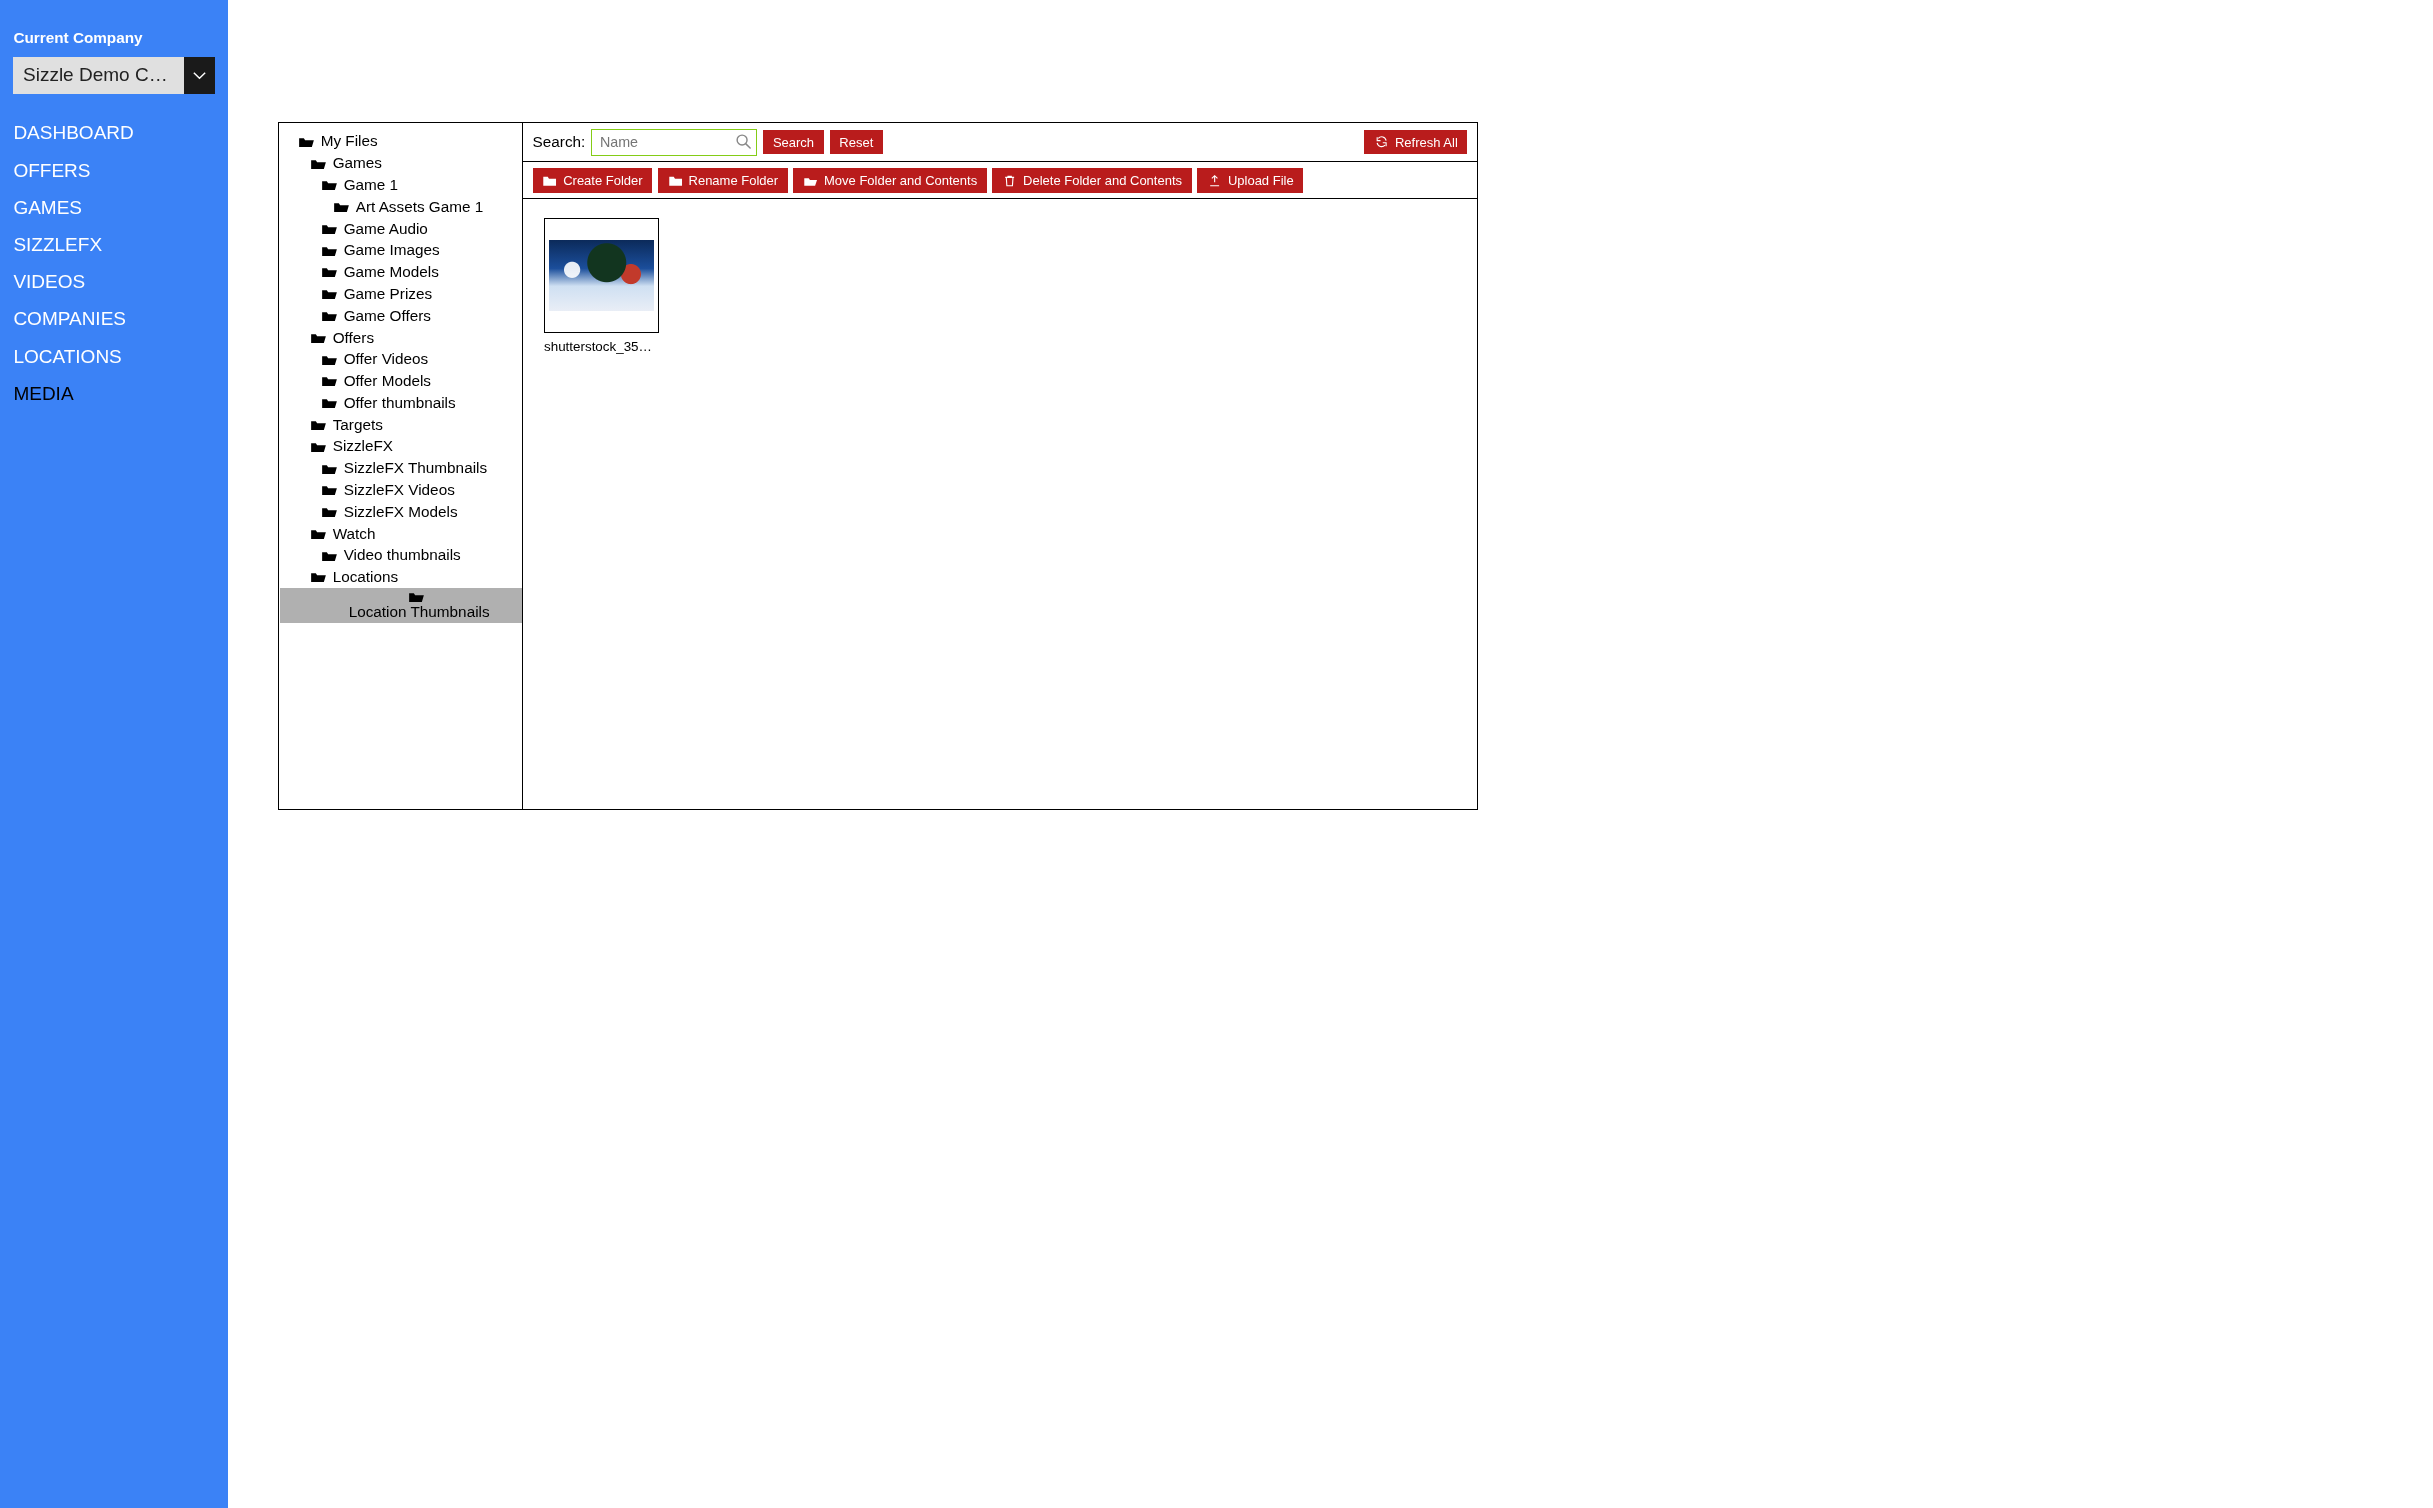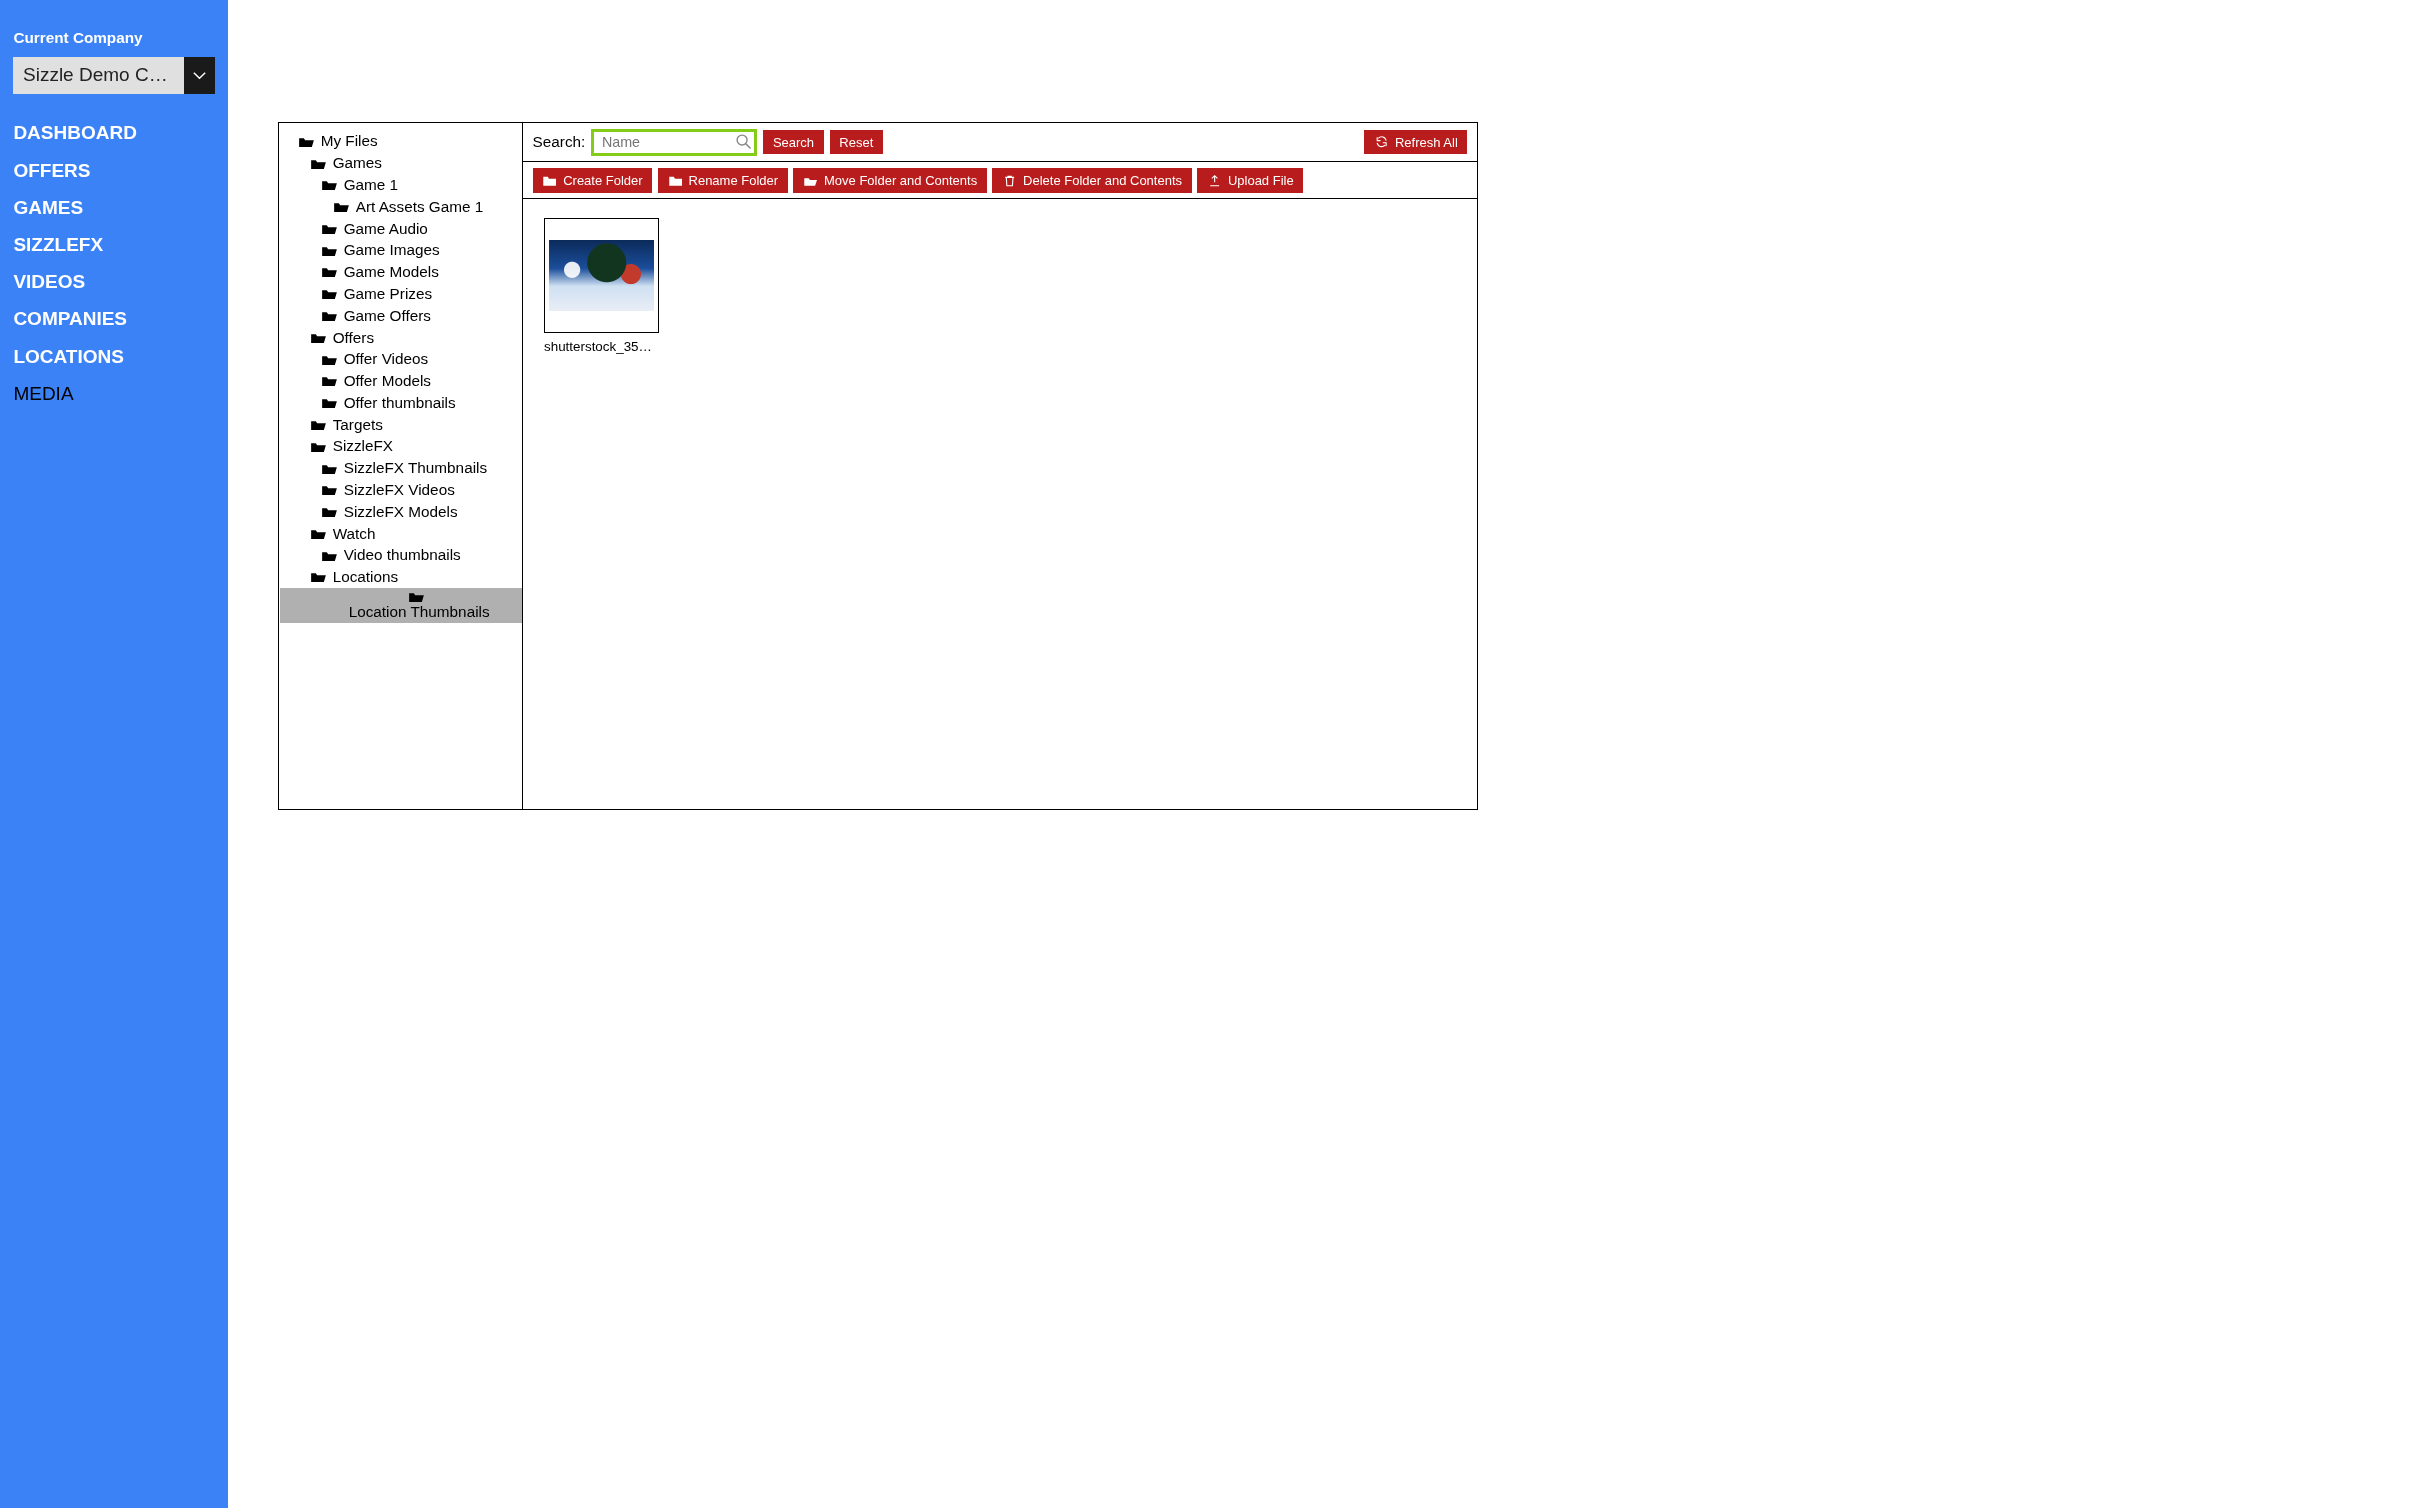--- a/index.html
+++ b/index.html
@@ -7,21 +7,21 @@
   .app { display: flex; width: 2434px; height: 1508px; }
 
   
   .sidebar { width: 228px; background: #3b82f6; color: #fff; padding: 29px 0 0 0; }
   .cc-label { font-size: 15.3px; font-weight: bold; padding: 0 13.4px 9.6px; }
   .company-select { display: flex; margin: 0 13.4px 21px; }
   .company-select .value { flex: 1; background: #e0e0e0; color: #222; font-size: 19px; padding: 7.6px 9.6px; white-space: nowrap; overflow: hidden; text-overflow: ellipsis; }
   .company-select .chev { width: 31px; background: #1a1a1a; display: flex; align-items: center; justify-content: center; }
   .company-select .chev svg { width: 17px; height: 17px; stroke: #fff; fill: none; stroke-width: 2; }
 
-  .nav-item { font-size: 19px; padding: 7.6px 13.4px 7.6px 13.4px; cursor: pointer; font-weight: bold; }
+  .nav-item { font-size: 19px; padding: 7.6px 13.4px 7.6px 13.4px; cursor: pointer; }
   .nav-item.active-parent { color: #000; font-weight: normal; }
   .nav-sub { padding-left: 40px; }
   .nav-sub .sub-item { font-size: 15.3px; padding: 4.8px 9.6px 4.8px 0; cursor: pointer; }
   .nav-sub .sub-item.active { color: #000; }
 
   
   .main { flex: 1; padding-top: 122px; padding-left: 50px; padding-right: 956px; padding-bottom: 669px; }
   .panel-outer { border: 1.9px solid #000; display: flex; height: 688px; }
 
   
@@ -34,21 +34,21 @@
   .indent-2 { padding-left: 42px; }
   .indent-3 { padding-left: 54px; }
   .tree-node.selected.indent-2 { margin-left: 1px; padding-left: 42px; flex-direction: column; }
 
   
   .right-col { flex: 1; display: flex; flex-direction: column; }
 
   .search-bar { display: flex; align-items: center; padding: 5.7px 9.6px; border-bottom: 1.9px solid #000; gap: 6px; }
   .search-bar .lbl { font-size: 15.3px; }
   .search-input-wrap { position: relative; }
-  .search-input { width: 166px; height: 27px; border: 3px solid #84cc16; padding: 0 27px 0 7.6px; font-size: 14.3px; }
+  .search-input { width: 166px; height: 27px; border: 1px solid #84cc16; padding: 0 27px 0 7.6px; font-size: 14.3px; }
   .search-input-wrap .mag { position: absolute; right: 5.7px; top: 4.8px; width: 17px; height: 17px; }
   .btn { background: #b91c1c; color: #fff; border: none; font-size: 13px; padding: 4.8px 9.6px; cursor: pointer; display: inline-flex; align-items: center; gap: 5.7px; }
   .btn svg { width: 15.3px; height: 13.4px; fill: #fff; }
   .spacer { flex: 1; }
 
   .action-bar { display: flex; align-items: center; padding: 5.7px 9.6px; border-bottom: 1.9px solid #000; gap: 5.7px; }
 
   .file-area { flex: 1; padding: 19px 21px; display: flex; align-items: flex-start; gap: 19px; }
   .thumb-card { width: 115px; }
   .thumb-box { width: 115px; height: 115px; border: 1px solid #000; display: flex; align-items: center; justify-content: center; background: #fff; }

